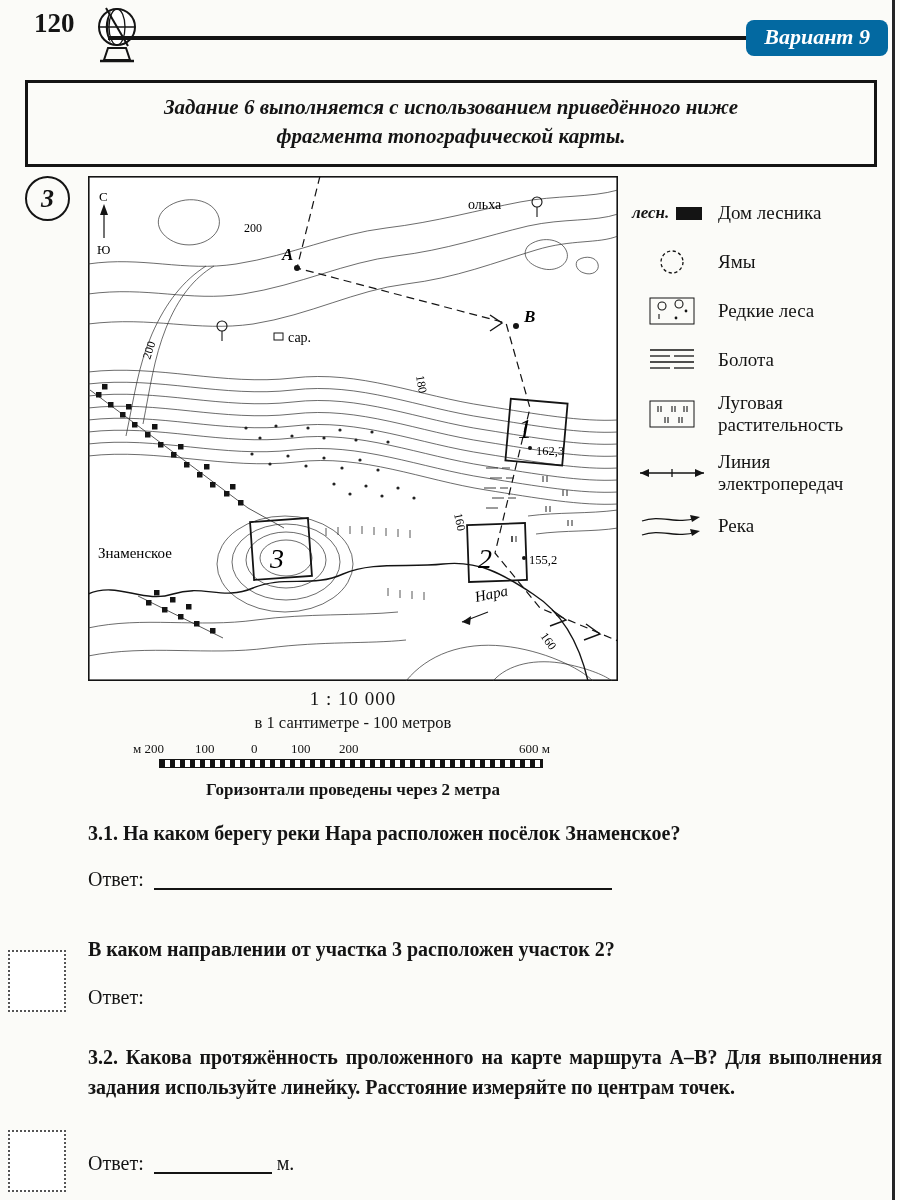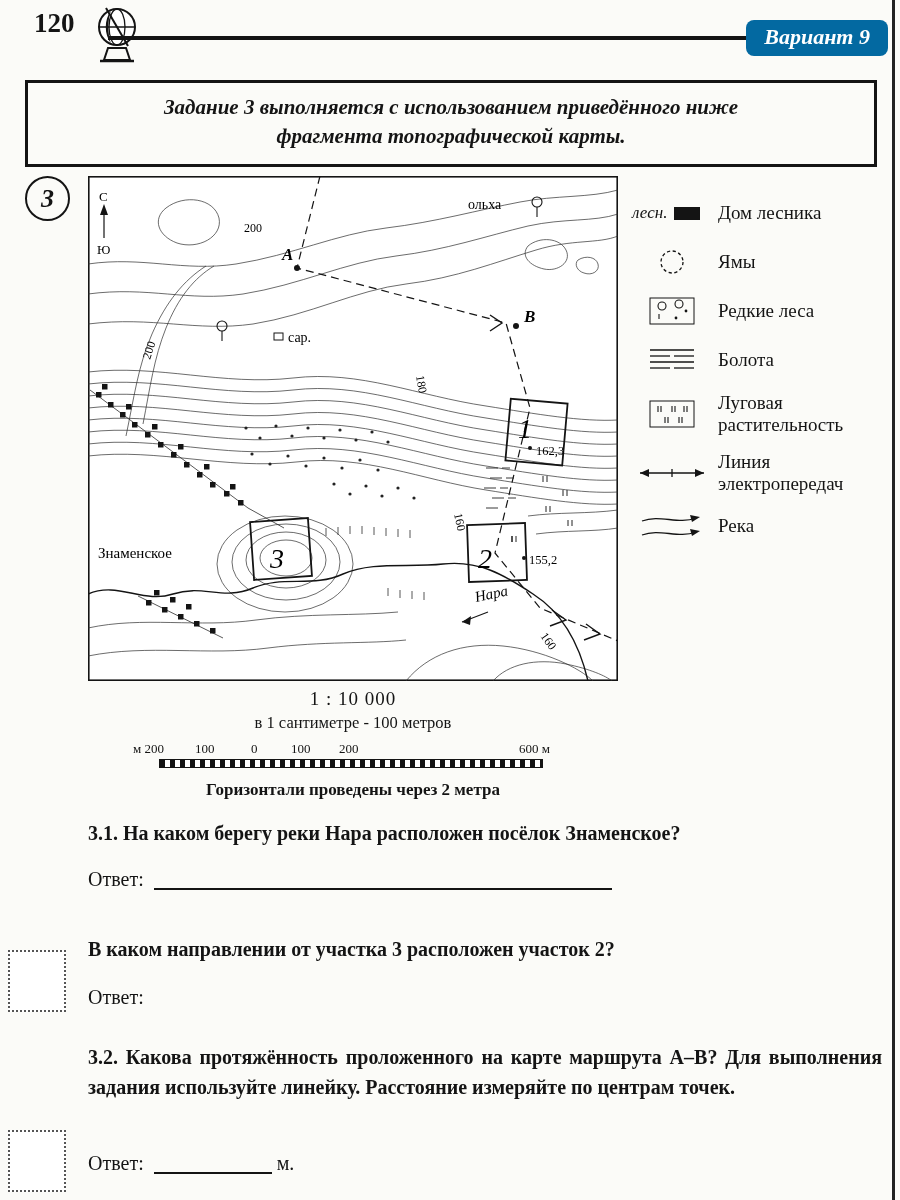--- a/index.html
+++ b/index.html
@@ -43,21 +43,21 @@
   
   .map-wrap { position:absolute; left:88px; top:176px; width:530px; height:505px; background:#fff; }
   .map-wrap svg { display:block; }
 
   
   .legend { position:absolute; left:632px; top:196px; width:258px; }
   .legend-item { display:flex; align-items:center; margin-bottom:15px; min-height:34px; }
   .legend-sym { width:86px; flex:0 0 86px; display:flex; align-items:center; }
   .legend-label { font-size:19px; line-height:1.15; }
   .sym-lesn { display:flex; align-items:center; font-size:17px; }
-  .sym-lesn i { font-style:italic; }
+  .sym-lesn i { font-style:italic;font-weight:bold; }
   .black-rect { display:inline-block; width:26px; height:13px; background:#141414; margin-left:7px; }
 
   
   .scale-block { position:absolute; left:88px; top:688px; width:530px; text-align:center; }
   .scale-ratio { font-size:19px; letter-spacing:1px; }
   .scale-verbal { font-size:16.5px; margin-top:3px; }
   .sbar-wrap { position:relative; width:404px; height:32px; margin:8px auto 0;text-align:right; }
   .sbar-label { position:absolute; top:0; font-size:13px; white-space:nowrap; }
   .sbar {
     position:absolute; left:8px; top:18px; width:384px; height:9px;
@@ -92,21 +92,21 @@
       <path d="M25,6.5 C18,16 18,30 25,39.5 C21.5,30 21.5,16 25,6.5 Z" fill="#141414"></path>
       <line x1="20" y1="4" x2="42" y2="42" stroke="#141414" stroke-width="2"></line>
       <path d="M22,44 L40,44 L44,56 L18,56 Z" fill="none" stroke="#141414" stroke-width="2"></path>
       <line x1="14" y1="57" x2="48" y2="57" stroke="#141414" stroke-width="2.5"></line>
     </svg>
   </span>
   <div class="header-line"></div>
   <span class="variant-badge">Вариант 9</span>
 
   <div class="task-box">
-    <p>Задание 3 выполняется с использованием приведённого ниже</p>
+    <p>Задание 6 выполняется с использованием приведённого ниже</p>
     <p>фрагмента топографической карты.</p>
   </div>
 
   <div class="task-circle">
     <span>3</span>
   </div>
 
   <div class="map-wrap">
     <svg width="530" height="505" viewBox="0 0 530 505" font-family="Liberation Serif, serif">
       <rect x="0.8" y="0.8" width="528.4" height="503.4" fill="#fff" stroke="#141414" stroke-width="1.6"></rect>

